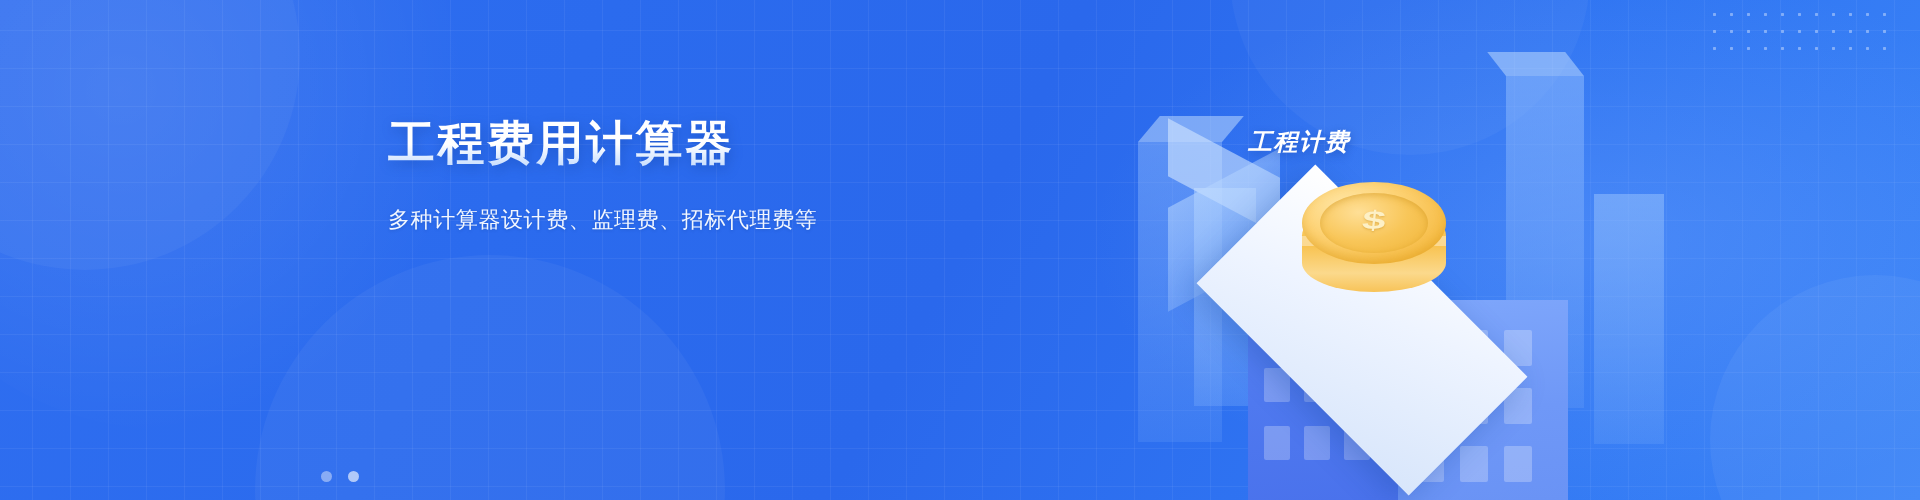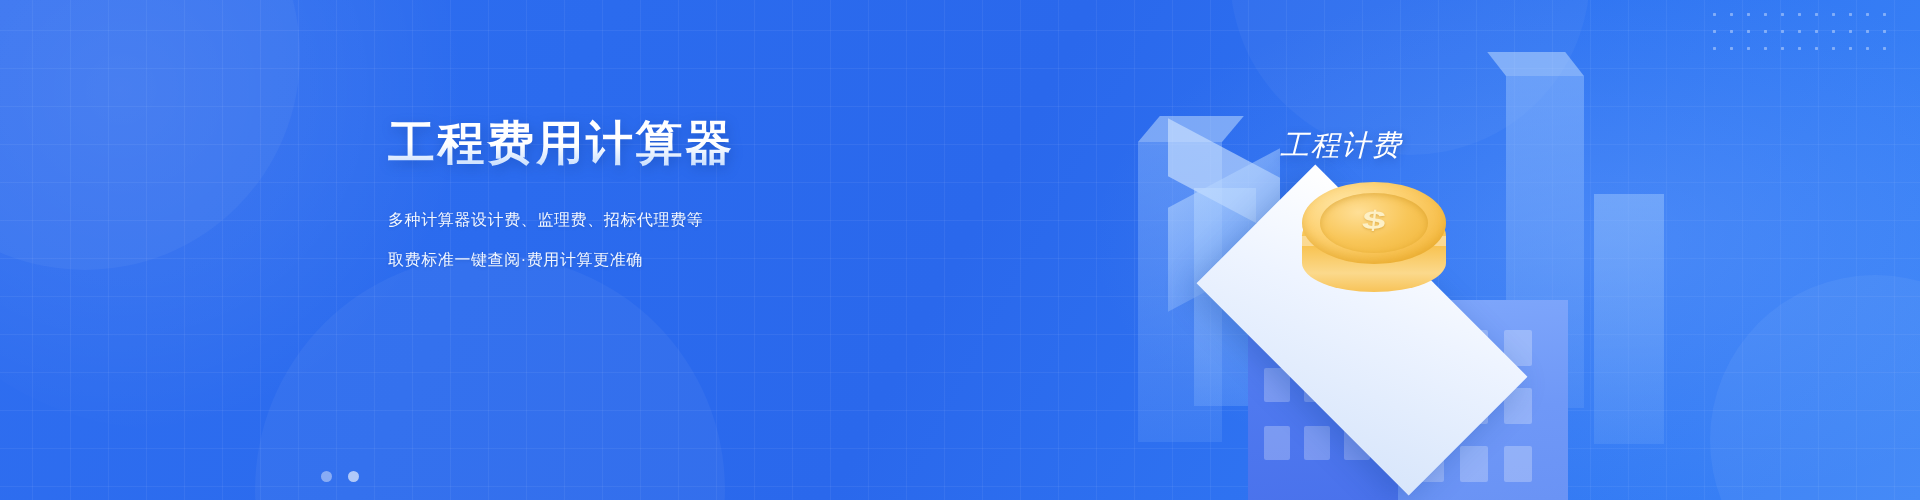--- a/index.html
+++ b/index.html
@@ -73,21 +73,21 @@
     background:linear-gradient(180deg,#ffffff 0%,#ffffff 52%,#d9e8ff 78%,#bcd6fb 100%);
     -webkit-background-clip:text;
     background-clip:text;
     -webkit-text-fill-color:transparent;
     filter:drop-shadow(2px 4px 6px rgba(16,60,150,.38));
     white-space:nowrap;
   }
 
   .subcopy {
     margin-top:28px;
-    font-size:16px;
+    font-size:22px;
     line-height:40px;
     letter-spacing:.6px;
     color:#f2f7ff;
     text-shadow:0 1px 3px rgba(20,60,140,.28);
     white-space:nowrap;
   }
 
   
   .art { position:absolute; left:1120px; top:0; width:560px; height:500px; }
 
@@ -184,27 +184,26 @@
     text-align:center;
     font-size:42px; font-weight:bold;
     color:#fdf0c6;
     transform:scale(1,.62) skewX(-4deg);
     text-shadow:0 2px 3px rgba(190,130,20,.45);
   }
 
   
   .badge {
     position:absolute; left:128px; top:126px;
-    font-size:29px; font-weight:normal;
+    font-size:24px; font-weight:bold;
     font-style:italic;
     letter-spacing:1.5px;
     color:#ffffff;
     text-shadow:0 3px 8px rgba(20,60,150,.45);
     white-space:nowrap;
-    margin-left:32px;
   }
 
   
   .dots {
     position:absolute; left:0; right:0; bottom:18px;
     display:flex; justify-content:center; gap:16px;
     padding-left:-0px;
   }
   .dots-inner { display:flex; gap:16px; margin-left:-1240px; }
   .dot { width:11px; height:11px; border-radius:50%; background:rgba(255,255,255,.42); }
@@ -220,21 +219,20 @@
   <div class="circle-a"></div>
   <div class="circle-b"></div>
   <div class="soft-right"></div>
   <div class="circle-d"></div>
   <div class="circle-c"></div>
   <div class="dotgrid"></div>
 
   <div class="copy">
     <div class="headline">工程费用计算器</div>
     <div class="subcopy">多种计算器设计费、监理费、招标代理费等</div>
-    <div class="subcopy" style="margin-top:0">取费标准一键查阅·费用计算更准确</div>
   </div>
 
   <div class="art">
 
     <div class="bar bar1"></div>
     <div class="bar1top"></div>
     <div class="bar bar2"></div>
     <div class="bar bar3"></div>
     <div class="bar3top"></div>
     <div class="bar bar4"></div>

